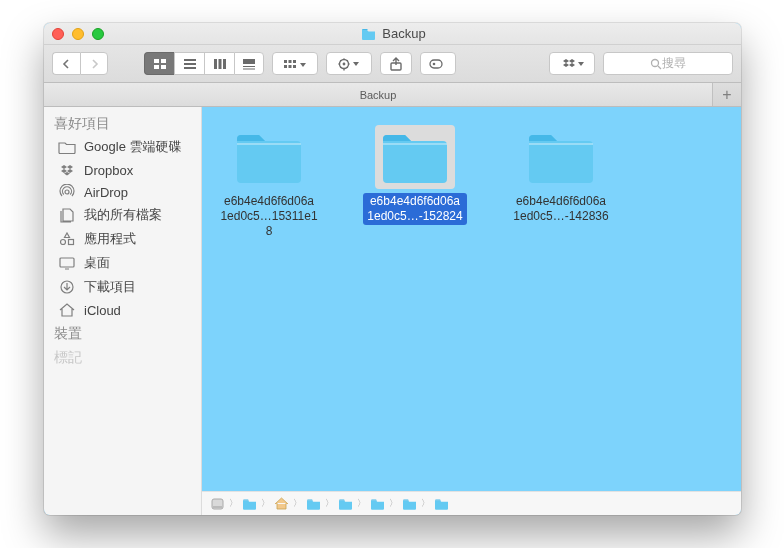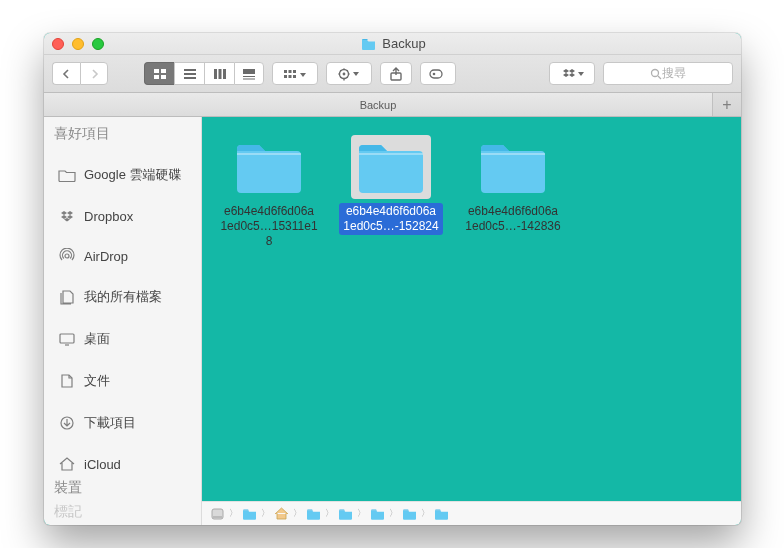--- a/index.html
+++ b/index.html
@@ -1,17 +1,17 @@
 <!DOCTYPE html>
 <html><head>
 <meta charset="utf-8">
 <style>
 * { margin: 0; padding: 0; box-sizing: border-box; font-family: -apple-system, "Helvetica Neue", Arial, sans-serif; }
 body { width: 784px; height: 548px; background: transparent; position: relative; }
-.window { position: absolute; left: 44px; top: 33px; width: 697px; height: 492px; background: #14b8a6; border-radius: 6px; box-shadow: 0 20px 40px rgba(0,0,0,0.35), 0 0 0 1px rgba(0,0,0,0.1); overflow: hidden; display: flex; flex-direction: column; }
+.window { position: absolute; left: 44px; top: 23px; width: 697px; height: 492px; background: #7dd3fc; border-radius: 6px; box-shadow: 0 20px 40px rgba(0,0,0,0.35), 0 0 0 1px rgba(0,0,0,0.1); overflow: hidden; display: flex; flex-direction: column; }
 .titlebar { height: 22px; background: linear-gradient(#ededed, #e5e5e5); display: flex; align-items: center; padding: 0 8px; border-bottom: 1px solid #d0d0d0; }
 .traffic { display: flex; gap: 8px; }
 .tl { width: 12px; height: 12px; border-radius: 50%; }
 .tl.red { background: #ff5f57; border: 0.5px solid #e24238; }
 .tl.yellow { background: #ffbd2e; border: 0.5px solid #e1a116; }
 .tl.green { background: #28c940; border: 0.5px solid #1ba125; }
 .wintitle { flex: 1; text-align: center; display: flex; align-items: center; justify-content: center; gap: 6px; font-size: 13px; color: #4a4a4a; margin-right: 50px; }
 .wintitle .foldericon { width: 15px; height: 12px; display: inline-block; }
 .toolbar { height: 38px; background: linear-gradient(#e5e5e5, #dcdcdc); border-bottom: 1px solid #bdbdbd; display: flex; align-items: center; padding: 0 8px; gap: 8px; }
 .btn { height: 23px; background: #fff; border: 1px solid #c7c7c7; border-radius: 4px; display: flex; align-items: center; justify-content: center; color: #6b6b6b; font-size: 12px; }
@@ -28,24 +28,24 @@
 .tag { width: 36px; }
 .spacer { flex: 1; }
 .dropbox-btn { width: 46px; }
 .search { width: 130px; height: 23px; background: #fff; border: 1px solid #c7c7c7; border-radius: 4px; display: flex; align-items: center; justify-content: center; color: #b0b0b0; font-size: 12px; }
 .tabbar { height: 24px; background: linear-gradient(#dedede, #d4d4d4); border-bottom: 1px solid #bcbcbc; display: flex; align-items: stretch; }
 .tab { flex: 1; display: flex; align-items: center; justify-content: center; font-size: 11px; color: #5a5a5a; border-right: 1px solid #c0c0c0; background: linear-gradient(#e9e9e9,#dcdcdc); }
 .tabadd { width: 28px; display: flex; align-items: center; justify-content: center; color: #808080; font-size: 16px; }
 .body { flex: 1; display: flex; overflow: hidden; }
 .sidebar { width: 158px; background: #f5f5f5; border-right: 1px solid #dcdcdc; overflow-y: auto; font-size: 13px; color: #444; padding-top: 4px; }
 .sb-head { font-size: 14px; color: #8a8a8a; padding: 4px 10px 2px; font-weight: 500; }
-.sb-item { display: flex; align-items: center; gap: 8px; padding: 3px 10px 3px 14px; cursor: default; margin-top: 18px; }
+.sb-item { display: flex; align-items: center; gap: 8px; padding: 3px 10px 3px 14px; cursor: default; }
 .sb-item .sb-icon { width: 18px; height: 16px; display: flex; align-items: center; justify-content: center; color: #7f7f7f; }
 .content { flex: 1; display: flex; flex-direction: column; }
-.iconarea { flex: 1; padding: 20px 12px; display: flex; gap: 12px; align-items: flex-start; }
+.iconarea { flex: 1; padding: 20px 12px; display: flex; gap: 36px; align-items: flex-start; }
 .fitem { width: 110px; display: flex; flex-direction: column; align-items: center; }
 .foldicon { width: 76px; height: 60px; position: relative; margin-bottom: 6px; }
 .foldicon.sel { background: #dcdcdc; border-radius: 4px; padding: 2px; box-sizing: content-box; margin: -2px -2px 4px -2px; }
 .flabel { font-size: 12px; line-height: 15px; text-align: center; word-break: break-all; color: #333; padding: 1px 4px; border-radius: 3px; }
 .flabel.sel { background: #2b6cd7; color: #fff; }
 .pathbar { height: 24px; background: #f7f7f7; border-top: 1px solid #e2e2e2; display: flex; align-items: center; padding: 0 8px; gap: 4px; font-size: 11px; color: #464646; overflow: hidden; white-space: nowrap; }
 .pathbar .sep { color: #9f9f9f; font-size: 9px; }
 .pathbar .pic { width: 15px; height: 12px; display: inline-flex; align-items: center; }
 svg { display: block; }
 </style>
@@ -205,35 +205,36 @@
           <div class="sb-item">
             <span class="sb-icon">
               <svg width="18" height="16" viewBox="0 0 18 16">
                 <path d="M5 2 h7 l3 3 v9 H5 Z M3 4 v11 h10" fill="none" stroke="#7f7f7f" stroke-width="1.2"></path>
               </svg>
             </span>
             <span>我的所有檔案</span>
           </div>
           <div class="sb-item">
             <span class="sb-icon">
+              <svg width="18" height="16" viewBox="0 0 18 16">
+                <path d="M9 2 l2.5 4.5 h-5 Z" fill="none" stroke="#7f7f7f" stroke-width="1.2"></path>
+                <circle cx="5" cy="11" r="2.5" fill="none" stroke="#7f7f7f" stroke-width="1.2"></circle>
+                <rect x="10.5" y="8.5" width="5" height="5" fill="none" stroke="#7f7f7f" stroke-width="1.2"></rect>
+              </svg>
+            </span>
+            <span>應用程式</span>
+          </div>
+          <div class="sb-item">
+            <span class="sb-icon">
               <svg width="18" height="14" viewBox="0 0 18 14">
                 <rect x="2" y="2" width="14" height="9" rx="1" fill="none" stroke="#7f7f7f" stroke-width="1.2"></rect>
                 <path d="M7 13 h4" stroke="#7f7f7f" stroke-width="1.2"></path>
               </svg>
             </span>
             <span>桌面</span>
-          </div>
-          <div class="sb-item">
-            <span class="sb-icon">
-              <svg width="18" height="16" viewBox="0 0 18 16">
-                <path d="M4 2 h7 l3 3 v9 H4 Z" fill="none" stroke="#7f7f7f" stroke-width="1.2"></path>
-                <path d="M11 2 v3 h3" fill="none" stroke="#7f7f7f" stroke-width="1.2"></path>
-              </svg>
-            </span>
-            <span>文件</span>
           </div>
           <div class="sb-item">
             <span class="sb-icon">
               <svg width="18" height="16" viewBox="0 0 18 16">
                 <circle cx="9" cy="8" r="6" fill="none" stroke="#7f7f7f" stroke-width="1.2"></circle>
                 <path d="M9 4 v6 M6 8 l3 3 l3 -3" fill="none" stroke="#7f7f7f" stroke-width="1.2"></path>
               </svg>
             </span>
             <span>下載項目</span>
           </div>

